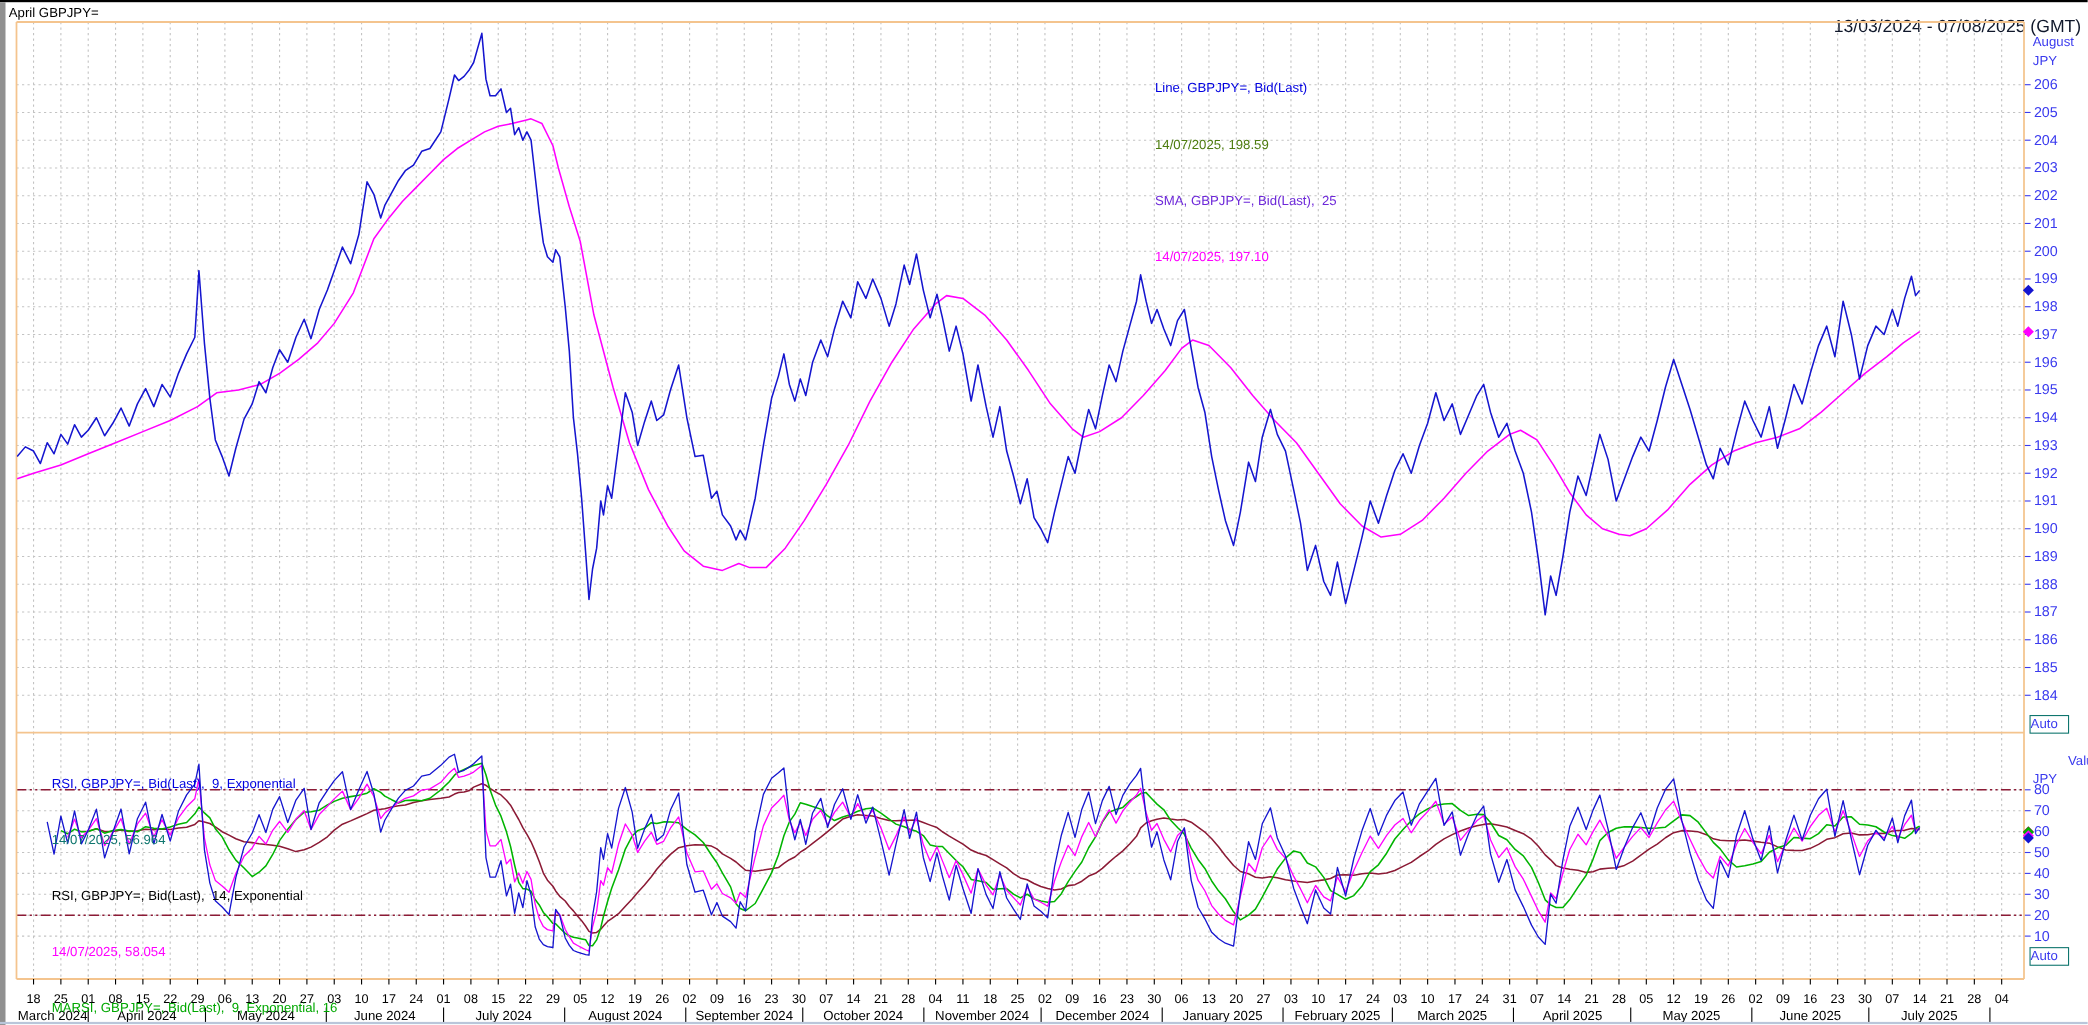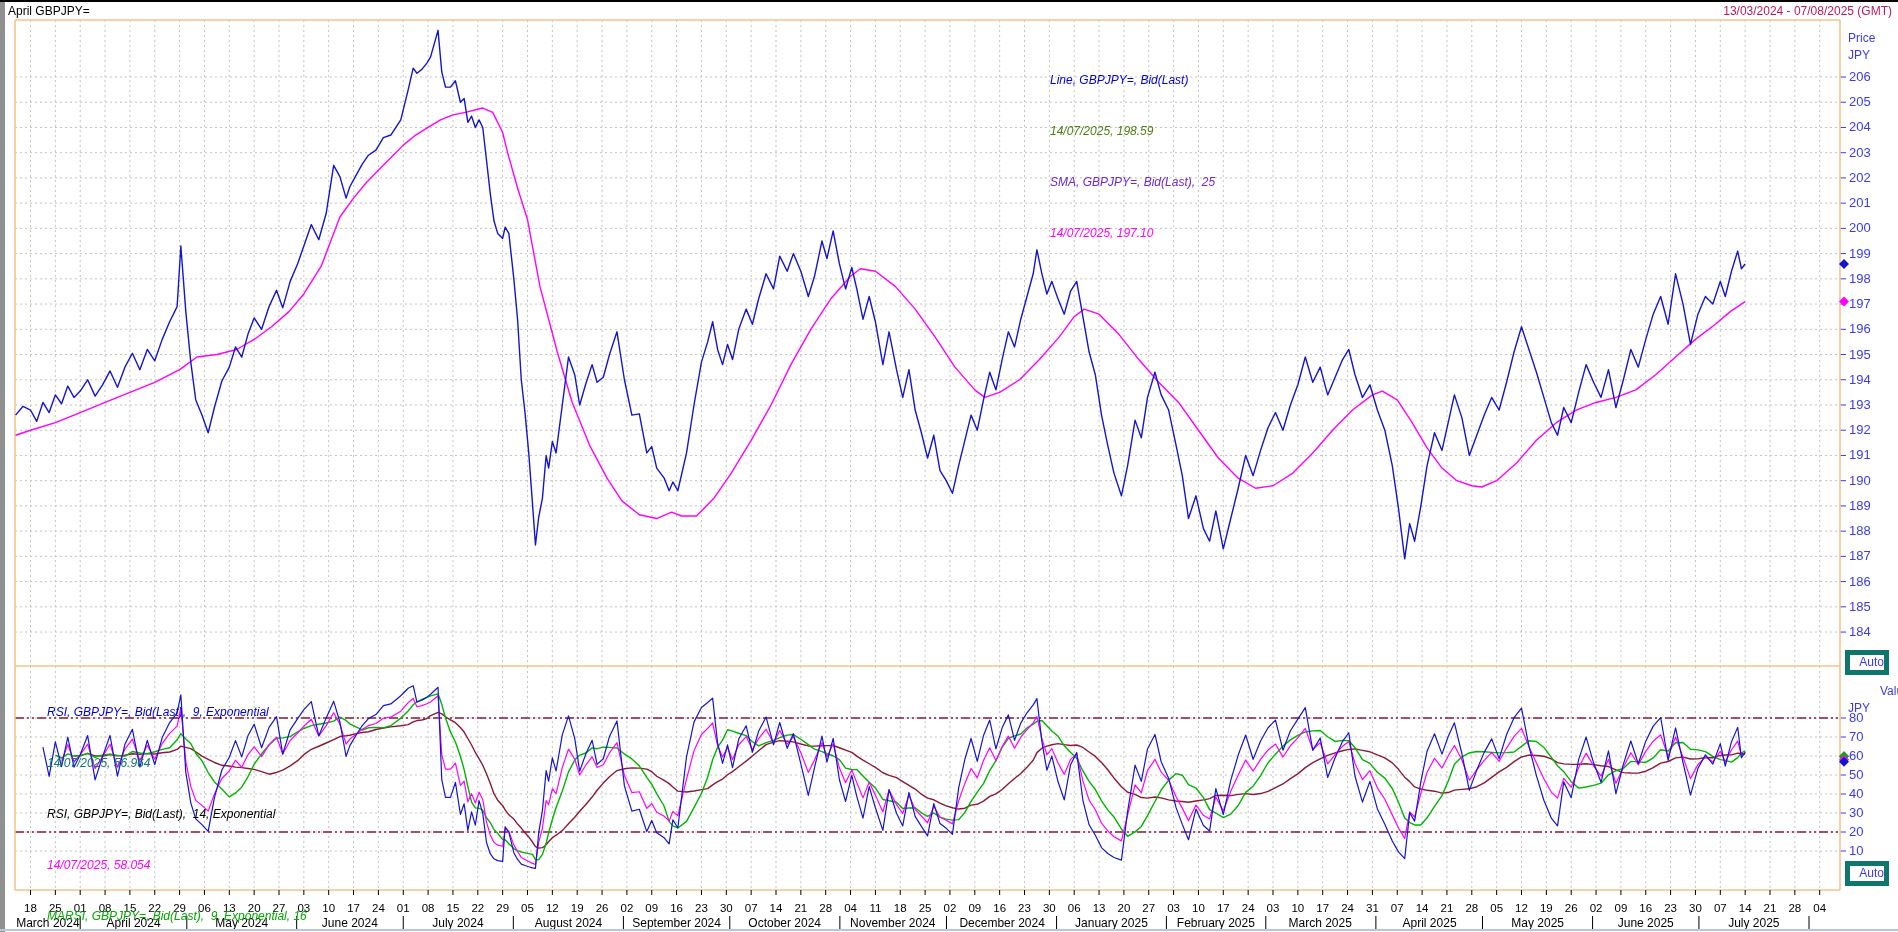--- a/index.html
+++ b/index.html
@@ -1,27 +1,27 @@
 <!DOCTYPE html>
 <html><head>
 <meta charset="utf-8">
 <style>
   html,body{margin:0;padding:0;background:#fff;}
   body{width:1898px;height:932px;position:relative;font-family:"Liberation Sans",sans-serif;overflow:hidden;}
   #topbar{position:absolute;left:0;top:0;width:1898px;height:20px;border-top:2px solid #000;background:#fff;}
   #chart-title{position:absolute;left:8px;top:4px;font-size:12px;color:#000;white-space:pre;}
-  #date-range{position:absolute;right:6px;top:4px;font-size:12px;color:#be185d;white-space:pre;}
+  #date-range{position:absolute;right:6px;top:16px;font-size:16px;color:#0f172a;white-space:pre;}
   #left-strip{position:absolute;left:0;top:2px;width:5px;height:930px;background:#909090;}
   svg{position:absolute;left:0;top:0;}
-  .legend{position:absolute;font-size:12px;line-height:17px;white-space:pre;font-style:italic;}
+  .legend{position:absolute;font-size:12px;line-height:17px;white-space:pre;}
   #price-legend{left:1050px;top:38px;}
   #rsi-legend{left:47px;top:670px;}
   .axis-title{position:absolute;font-size:12px;color:#3a3aee;white-space:pre;}
-  .auto-btn{position:absolute;width:34px;height:15px;border:5px solid #0f766e;color:#3a3aee;
-            font-size:12px;text-align:right;line-height:15px;background:#fff;cursor:pointer;}
+  .auto-btn{position:absolute;width:34px;height:15px;border:1px solid #0f766e;color:#3a3aee;
+            font-size:12px;text-align:left;line-height:15px;background:#fff;cursor:pointer;}
   #bottom-line{position:absolute;left:0;top:929px;width:1898px;height:2px;background:#b9c6da;}
 </style>
 </head>
 <body>
 
 <div id="topbar"></div>
 <div id="chart-title">April GBPJPY=</div>
 <div id="date-range">13/03/2024 - 07/08/2025 (GMT)</div>
 <div id="left-strip"></div>
 
@@ -485,21 +485,21 @@
   <div style="color:#0000e0">RSI, GBPJPY=, Bid(Last),  9, Exponential</div>
   <div style="color:#0f766e">14/07/2025, 56.964</div>
   <div style="color:#000000">RSI, GBPJPY=, Bid(Last),  14, Exponential</div>
   <div style="color:#ff00ff">14/07/2025, 58.054</div>
   <div style="color:#00a800">MARSI, GBPJPY=, Bid(Last),  9, Exponential, 16</div>
   
   
   
 </div>
 
-<div class="axis-title" style="left:1848px;top:31px">Price</div>
+<div class="axis-title" style="left:1848px;top:31px">August</div>
 <div class="axis-title" style="left:1848px;top:48px">JPY</div>
 <div class="axis-title" style="left:1880px;top:684px">Value</div>
 <div class="axis-title" style="left:1848px;top:701px">JPY</div>
 
 <div class="auto-btn" style="left:1845px;top:650px">Auto</div>
 <div class="auto-btn" style="left:1845px;top:861px">Auto</div>
 
 <div id="bottom-line"></div>
 
 </body></html>

